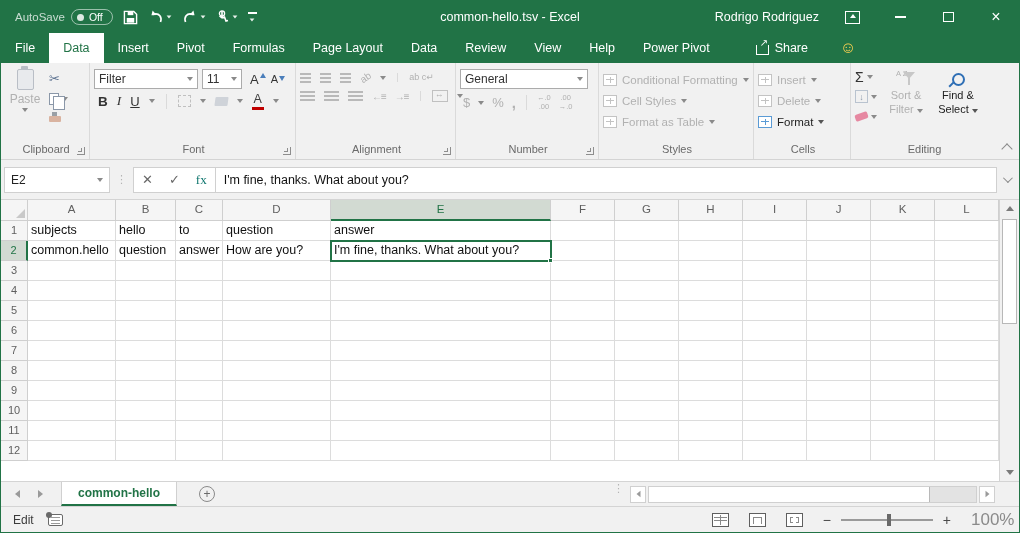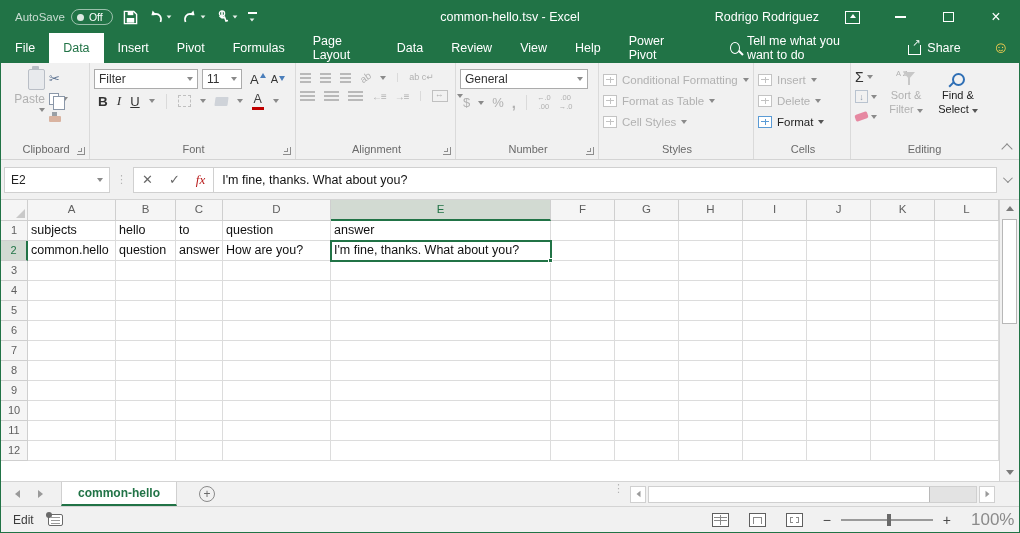--- a/index.html
+++ b/index.html
@@ -38,21 +38,21 @@
   .ribbon { height:97px; background:#f1f1f1; border-bottom:1px solid #d4d4d4; display:flex; flex:none; position:relative; }
   .rgroup { display:flex; flex-direction:column; padding:3px 2px 0 4px; position:relative; }
   .rgroup + .rgroup { border-left:1px solid #dadada; }
   .g-body { flex:1; display:flex; }
   .g-label { height:17px; text-align:center; font-size:11px; color:#6a6a6a; position:relative; line-height:15px; }
   .launcher { position:absolute; right:2px; bottom:4px; width:8px; height:8px; border-right:1.4px solid #8e8e8e; border-bottom:1.4px solid #8e8e8e; }
   .launcher:before { content:""; position:absolute; right:2px; bottom:2px; width:3px; height:3px; border-right:1.4px solid #8e8e8e; border-bottom:1.4px solid #8e8e8e; }
   .gray { color:#b1b1b1; }
 
   
-  .paste-big { width:40px; display:flex; flex-direction:column; align-items:flex-end; padding-top:3px; gap:2px; }
+  .paste-big { width:40px; display:flex; flex-direction:column; align-items:center; padding-top:3px; gap:2px; }
   .clipboard-ic { width:17px; height:21px; border:1.6px solid #b9bec6; border-radius:2px; background:#e8eaed; position:relative; }
   .clipboard-ic:before { content:""; position:absolute; left:3px; top:-4px; width:7px; height:4px; background:#b9bec6; border-radius:1px; }
   .clip-col { display:flex; flex-direction:column; gap:3px; padding:4px 2px 0 4px; }
   .clip-col .mini { display:flex; align-items:center; gap:3px; height:17px; }
   .scissors { color:#5b7190; font-size:13px; line-height:1; }
   .copy-ic { width:10px; height:12px; border:1.2px solid #8a97a8; background:#fff; position:relative; }
   .copy-ic:before { content:""; position:absolute; left:2.5px; top:2.5px; width:10px; height:12px; border:1.2px solid #8a97a8; background:#fff; }
   .painter-ic { width:12px; height:6px; background:#d9b3a0; border-radius:1px; position:relative; }
   .painter-ic:before { content:""; position:absolute; left:3px; top:-4px; width:5px; height:4px; background:#9aa0a6; }
 
@@ -117,21 +117,21 @@
   .collapse-chev { position:absolute; right:8px; bottom:6px; width:8px; height:8px; border-left:1.6px solid #8a8a8a; border-top:1.6px solid #8a8a8a; transform:rotate(45deg); }
 
   
   .fbar { height:40px; background:#f1f1f1; border-bottom:1px solid #d4d4d4; display:flex; align-items:center; padding:0 4px 0 3px; gap:0; flex:none; }
   .namebox { width:106px; height:26px; background:#fff; border:1px solid #d0d0d0; display:flex; align-items:center; padding:0 6px; font-size:12px; color:#222; }
   .namebox .car { margin-left:auto; }
   .dots3 { color:#b4b4b4; font-size:11px; padding:0 6px; letter-spacing:0; }
   .fbtns { height:26px; background:#fff; border:1px solid #d0d0d0; display:flex; align-items:center; padding:0 8px; gap:16px; }
   .fx-cancel { color:#676767; font-size:13px; }
   .fx-enter { color:#676767; font-size:13px; }
-  .fx-glyph { font-style:italic; font-family:"Liberation Serif",serif; color:#b91c1c; font-size:13px; }
+  .fx-glyph { font-family:"Liberation Serif",serif; color:#0f766e; font-size:13px; }
   .finput { flex:1; height:26px; background:#fff; border:1px solid #d0d0d0; border-left:none; display:flex; align-items:center; padding:0 8px; font-size:12.5px; color:#111; }
   .fchev { width:18px; display:flex; justify-content:center; }
   .chev-d { width:7px; height:7px; border-right:1.5px solid #8a8a8a; border-bottom:1.5px solid #8a8a8a; transform:rotate(45deg) translateY(-2px); }
 
   
   .gridwrap { flex:1; display:flex; overflow:hidden; background:#fff; }
   .sheet { width:998px; flex:none; }
   .hdr-row { display:flex; height:21px; }
   .corner { width:27px; flex:none; background:#f5f5f5; border-right:1px solid #cfcfcf; border-bottom:1px solid #cfcfcf; position:relative; }
   .corner:after { content:""; position:absolute; right:2px; bottom:2px; border-left:9px solid transparent; border-bottom:9px solid #c9c9c9; }
@@ -261,24 +261,20 @@
     <span class="rtab active">Data</span>
     <span class="rtab">Insert</span>
     <span class="rtab">Pivot</span>
     <span class="rtab">Formulas</span>
     <span class="rtab">Page Layout</span>
     <span class="rtab">Data</span>
     <span class="rtab">Review</span>
     <span class="rtab">View</span>
     <span class="rtab">Help</span>
     <span class="rtab">Power Pivot</span>
-    <span class="tellme">
-      <span class="searchglass" style="color:#fff;"></span>
-      <span>Tell me what you want to do</span>
-    </span>
     <span class="share">
       <span class="share-ic"></span>
       <span>Share</span>
     </span>
     <span class="smiley">
         <span>☺</span>
       </span>
   </div>
 
   <div class="ribbon">
@@ -393,26 +389,26 @@
     <div class="rgroup" style="width:155px;">
       <div class="g-body">
         <div class="stack3">
           <span class="item gray">
               <span class="sq-ic grid"></span>
               <span>Conditional Formatting</span>
               <span class="car"></span>
             </span>
           <span class="item gray">
               <span class="sq-ic grid"></span>
-              <span>Format as Table</span>
+              <span>Cell Styles</span>
               <span class="car"></span>
             </span>
           <span class="item gray">
               <span class="sq-ic grid"></span>
-              <span>Cell Styles</span>
+              <span>Format as Table</span>
               <span class="car"></span>
             </span>
         </div>
       </div>
       <div class="g-label"><span>Styles</span></div>
     </div>
 
     <div class="rgroup" style="width:97px;">
       <div class="g-body">
         <div class="stack3">

